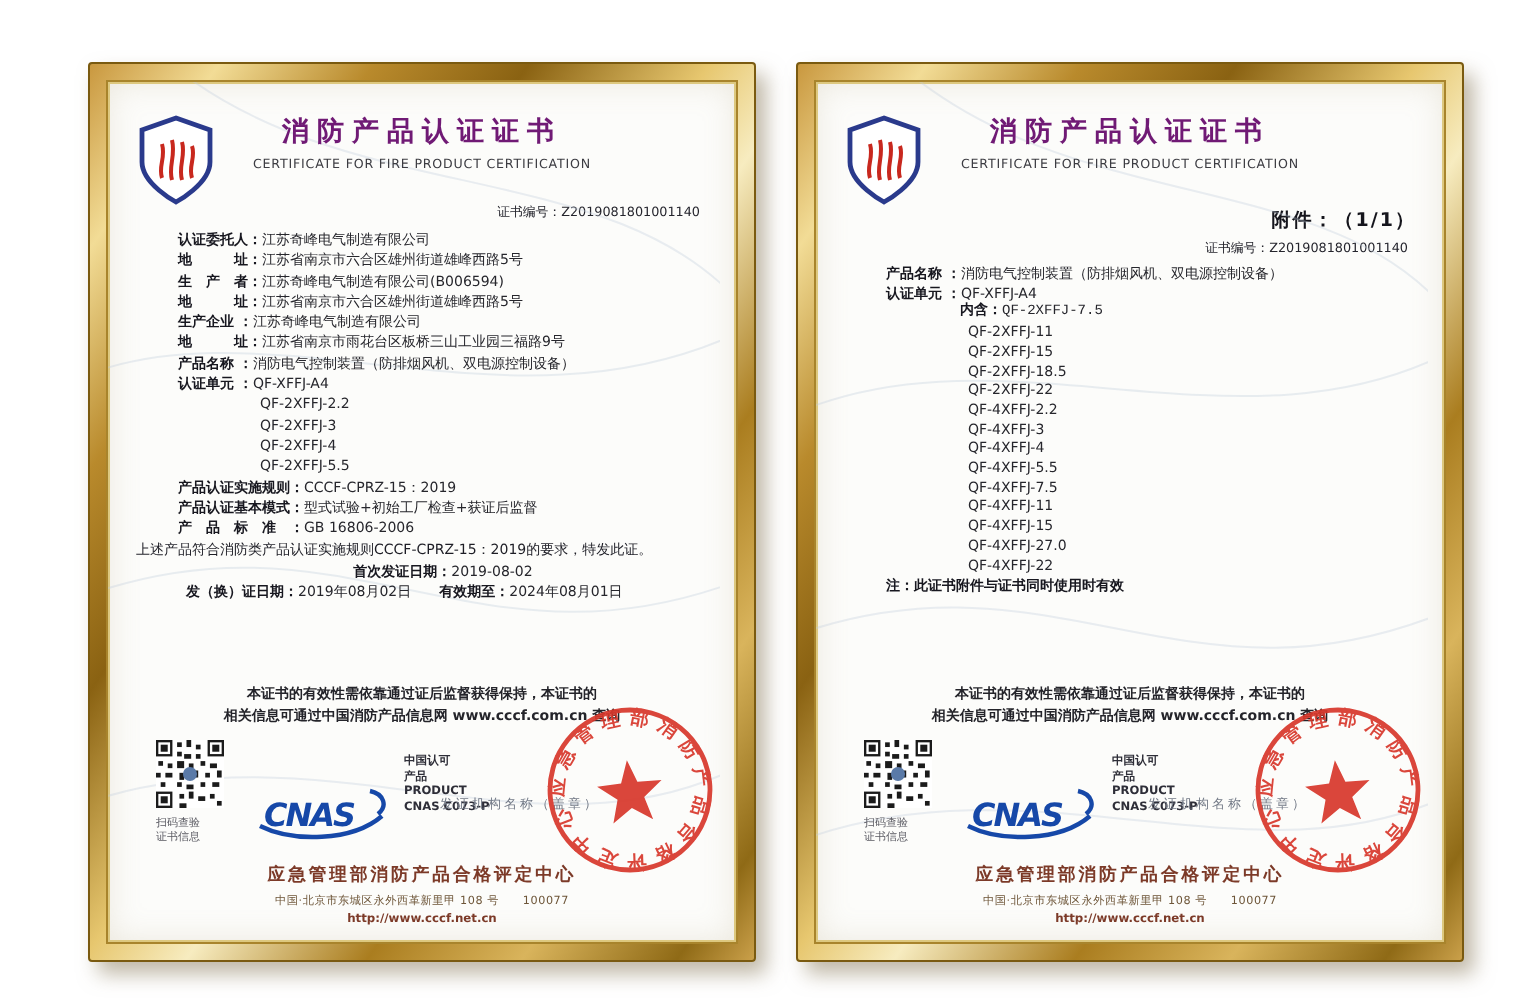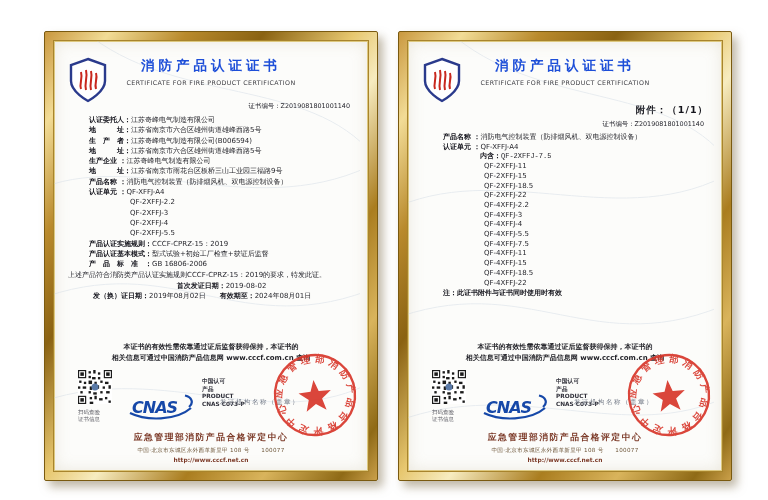--- a/index.html
+++ b/index.html
@@ -19,21 +19,21 @@
   .paper{
     position:relative;width:100%;height:100%;box-sizing:border-box;
     background:#fcfcfa;border:1px solid #a8842c;
     box-shadow:inset 0 0 0 1px #ddc87f, inset 0 0 16px rgba(175,155,115,.22);
     padding:10px 14px 8px;display:flex;flex-direction:column;overflow:hidden;
   }
   .watermark{position:absolute;left:0;top:0;pointer-events:none;}
   .header{position:relative;text-align:center;margin-top:6px;margin-bottom:2px;min-height:40px;}
   .shield{position:absolute;left:0px;top:0px;}
   .title{
-    font-size:13.5px;font-weight:bold;color:#1d4ed8;letter-spacing:4px;
+    font-size:13.5px;font-weight:bold;color:#701a75;letter-spacing:4px;
     font-family:Liberation Mono, monospace;
   }
   .subtitle{font-size:6.3px;color:#3c3c42;letter-spacing:.4px;margin-top:4px;}
   .attachment{font-size:9.5px;font-weight:bold;color:#15151c;margin:5px 0 0 2px;letter-spacing:1px;text-align:right;}
   .certno{text-align:right;font-size:6.4px;color:#24242c;margin:3px 4px 4px 0;}
   .content{position:relative;z-index:1;}
   .row{font-size:7px;color:#26262c;line-height:10.3px;text-align:left;}
   .cert-right .row{line-height:9.7px;}
   .row .lbl{font-weight:bold;color:#17171f;margin-left:21px;}
   .row-incl{padding-left:37px;font-family:Liberation Mono, monospace;}
@@ -246,21 +246,21 @@
       <div class="row model">QF-2XFFJ-15</div>
       <div class="row model">QF-2XFFJ-18.5</div>
       <div class="row model">QF-2XFFJ-22</div>
       <div class="row model">QF-4XFFJ-2.2</div>
       <div class="row model">QF-4XFFJ-3</div>
       <div class="row model">QF-4XFFJ-4</div>
       <div class="row model">QF-4XFFJ-5.5</div>
       <div class="row model">QF-4XFFJ-7.5</div>
       <div class="row model">QF-4XFFJ-11</div>
       <div class="row model">QF-4XFFJ-15</div>
-      <div class="row model">QF-4XFFJ-18.5</div>
+      <div class="row model">QF-4XFFJ-27.0</div>
       <div class="row model">QF-4XFFJ-22</div>
 
       <div class="row note-row"><span class="lbl">注：此证书附件与证书同时使用时有效</span></div>
     </div>
 
     <div class="footer">
       <div class="validity">
         <div>本证书的有效性需依靠通过证后监督获得保持，本证书的</div>
         <div>相关信息可通过中国消防产品信息网 www.cccf.com.cn 查询</div>
       </div>

